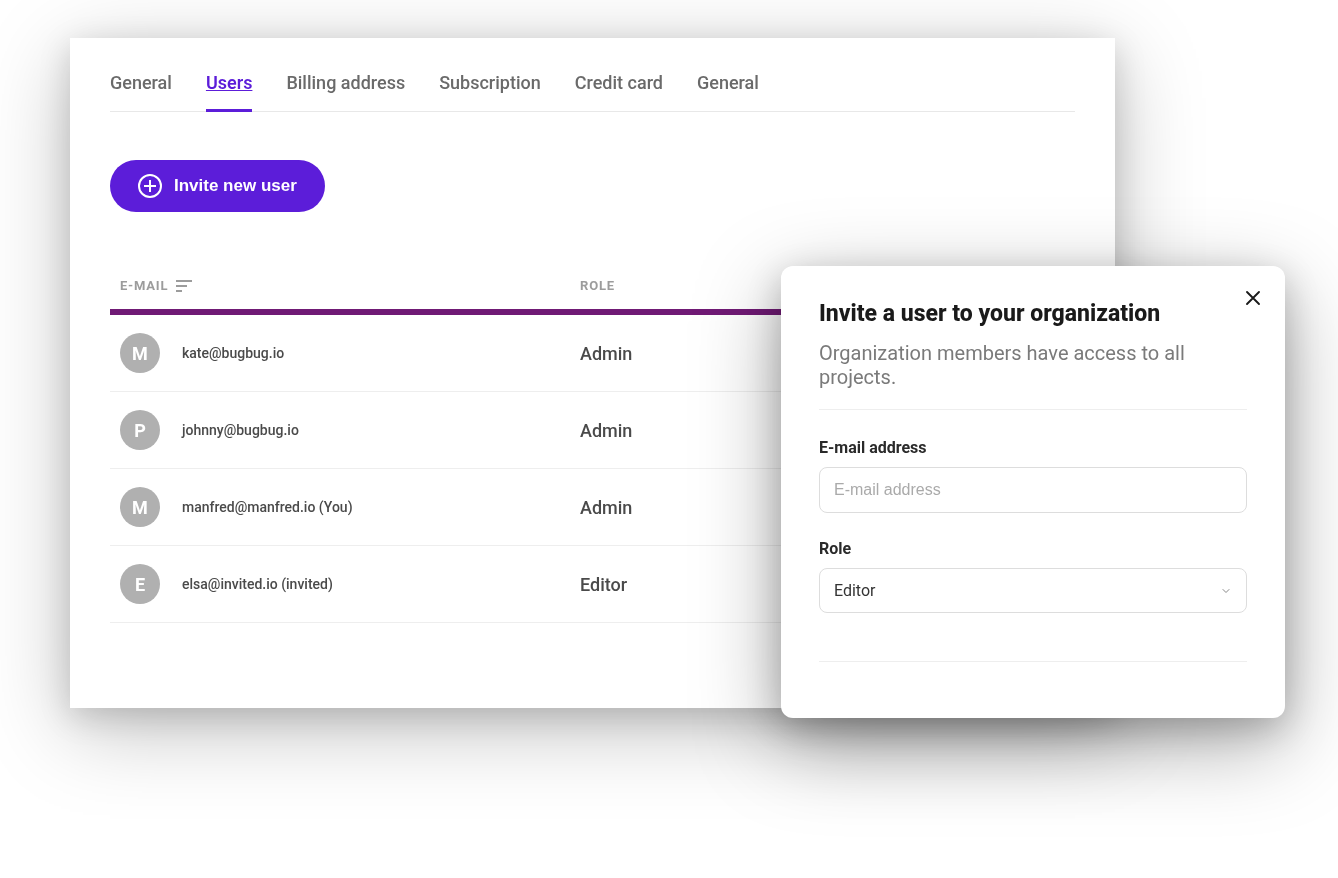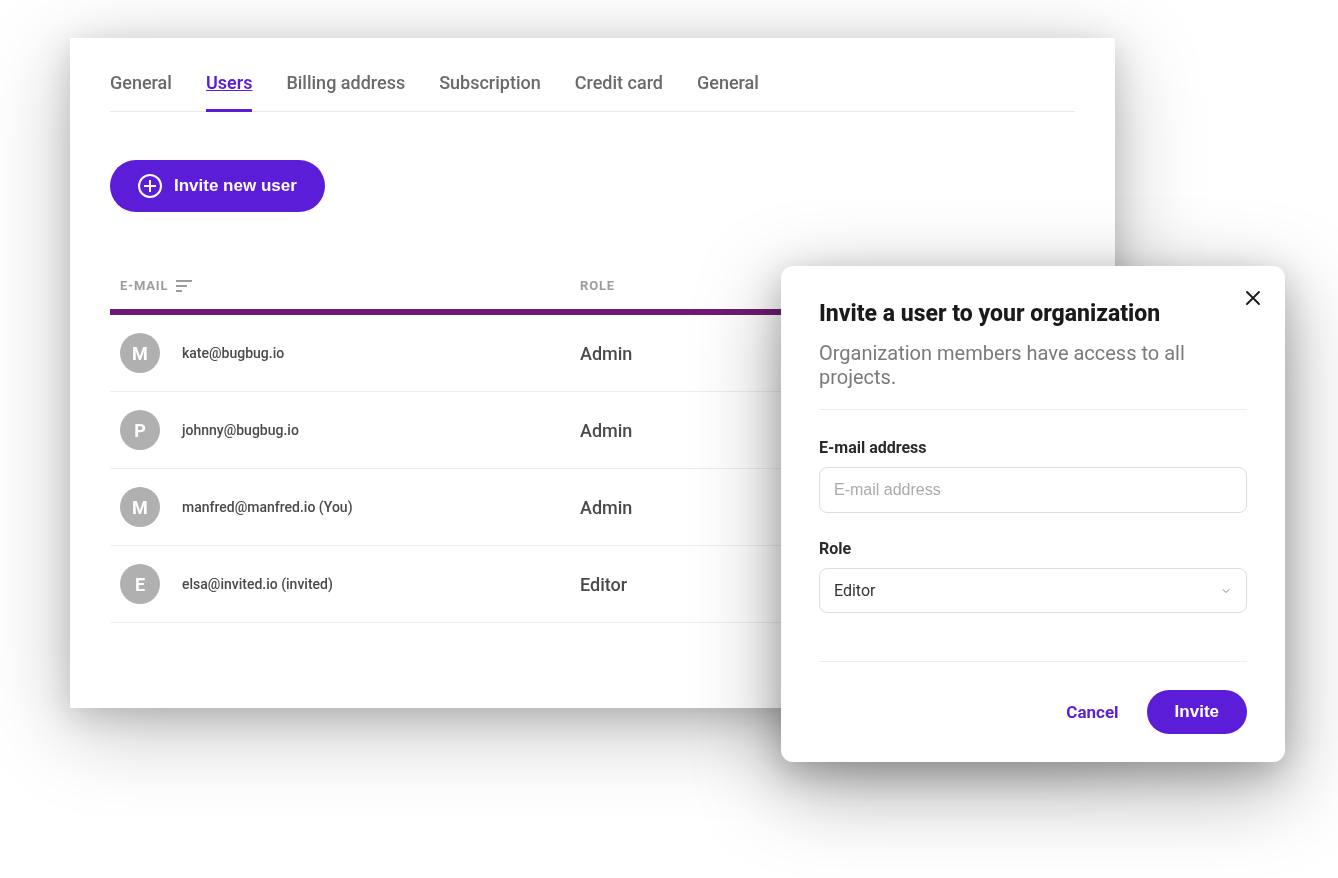--- a/index.html
+++ b/index.html
@@ -327,17 +327,13 @@
   <label class="field-label">Role</label>
   <div class="select-wrap">
     <div class="select-field">
       <span>Editor</span>
       <svg class="chevron" viewBox="0 0 24 24">
           <path d="M6 9 L12 15 L18 9" stroke="#888" stroke-width="2" fill="none" stroke-linecap="round" stroke-linejoin="round"></path>
         </svg>
     </div>
   </div>
   <hr class="modal-hr2">
-  <div class="modal-actions">
-    <span class="cancel-link">Cancel</span>
-    <button class="submit-btn">Invite</button>
-  </div>
 </div>
 
 </body></html>

